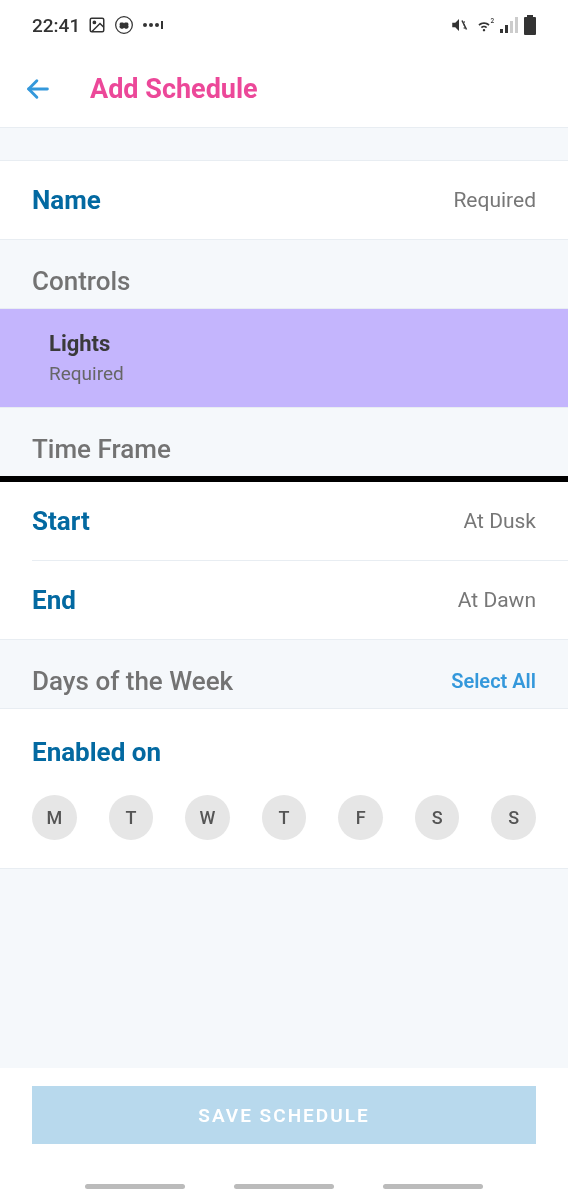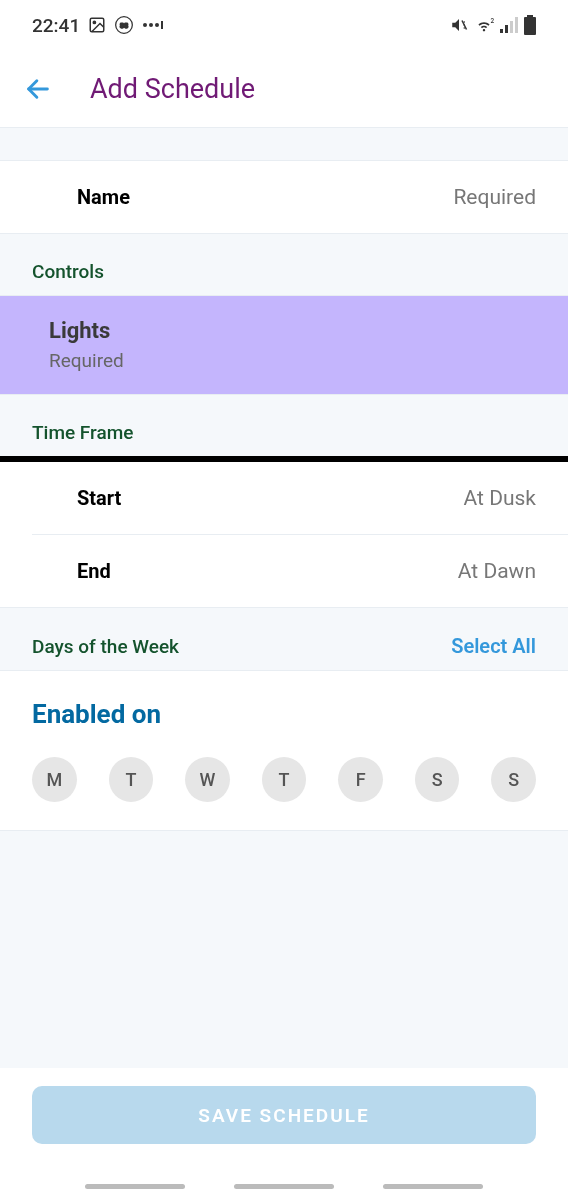--- a/index.html
+++ b/index.html
@@ -58,62 +58,61 @@
     
     .back-arrow {
       color: #3498db;
       margin-right: 38px;
       display: flex;
       align-items: center;
     }
     
     .app-title {
       font-size: 27px;
-      font-weight: 400;
-      color: #701a75;
+      font-weight: 700;
+      color: #ec4899;
     }
     
     .spacer-section {
       height: 32px;
       background: #f5f8fb;
     }
     
     .row {
       background: #fff;
       padding: 24px 32px;
       display: flex;
       justify-content: space-between;
       align-items: center;
       border-top: 1px solid #e8edf2;
       border-bottom: 1px solid #e8edf2;
     }
     
     .row-title {
-      font-size: 20px;
+      font-size: 26px;
       font-weight: 700;
-      color: #000000;
-      margin-left: 45px;
+      color: #0369a1;
     }
     
     .row-value {
       font-size: 21px;
       color: #777;
     }
     
     .section-header {
       background: #f5f8fb;
       padding: 26px 32px 12px;
       display: flex;
       justify-content: space-between;
       align-items: center;
     }
     
     .section-label {
-      font-size: 19px;
-      color: #14532d;
+      font-size: 26px;
+      color: #737373;
       font-weight: 500;
     }
     
     .section-action {
       font-size: 20px;
       color: #3498db;
       font-weight: 600;
     }
     
     .lights-row {
@@ -195,21 +194,21 @@
       background: #fff;
       padding: 18px 32px 28px;
     }
     
     .save-button {
       width: 100%;
       height: 58px;
       background: #b8d9ed;
       color: #fff;
       border: none;
-      border-radius: 10px;
+      border-radius: 0;
       font-size: 19px;
       font-weight: 600;
       letter-spacing: 2px;
     }
     
     .nav-bar {
       height: 28px;
       background: #fff;
       display: flex;
       justify-content: space-around;

